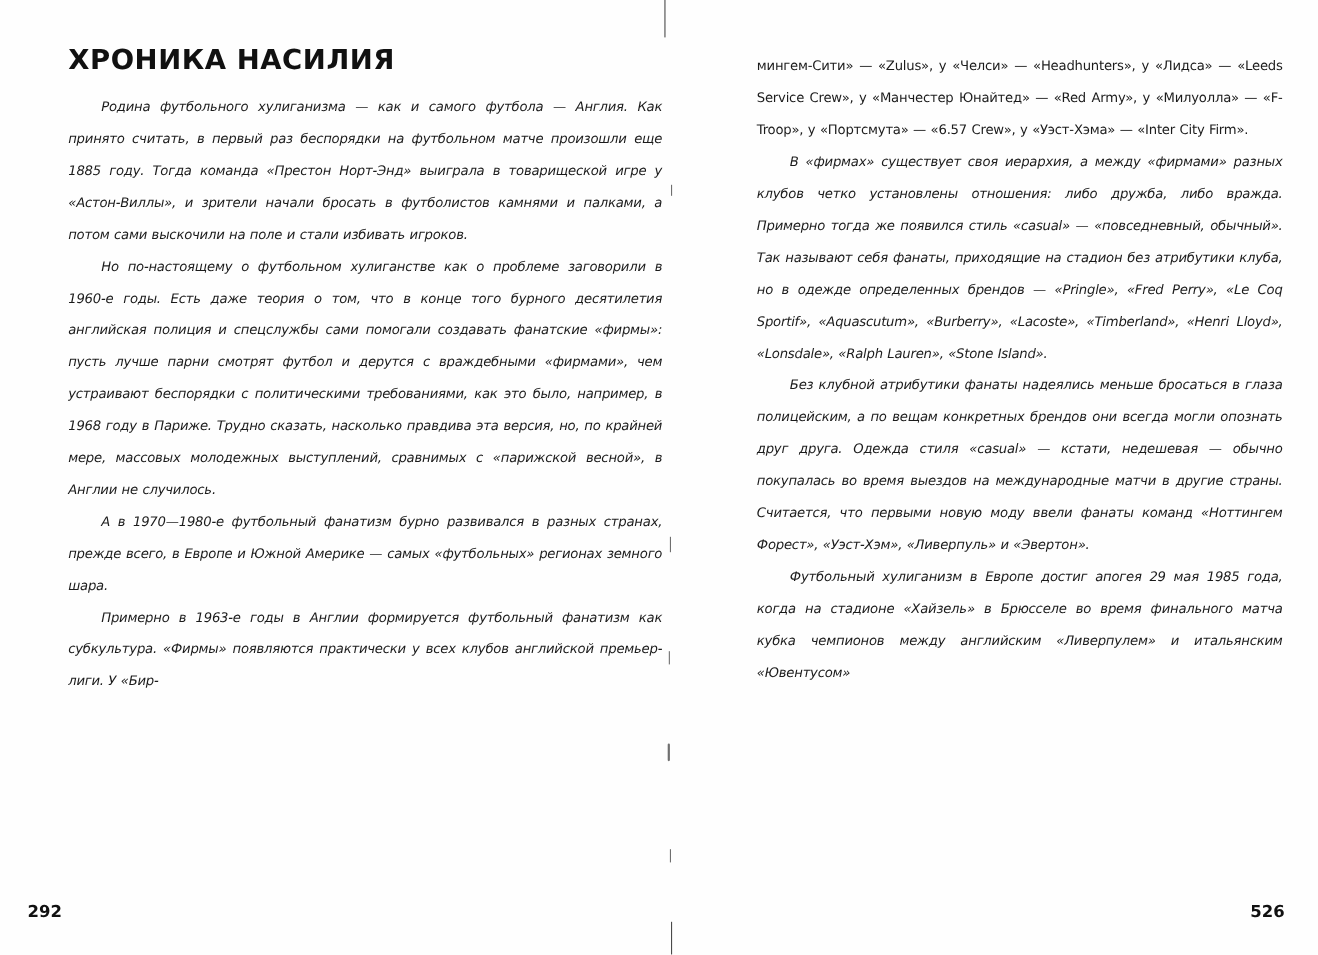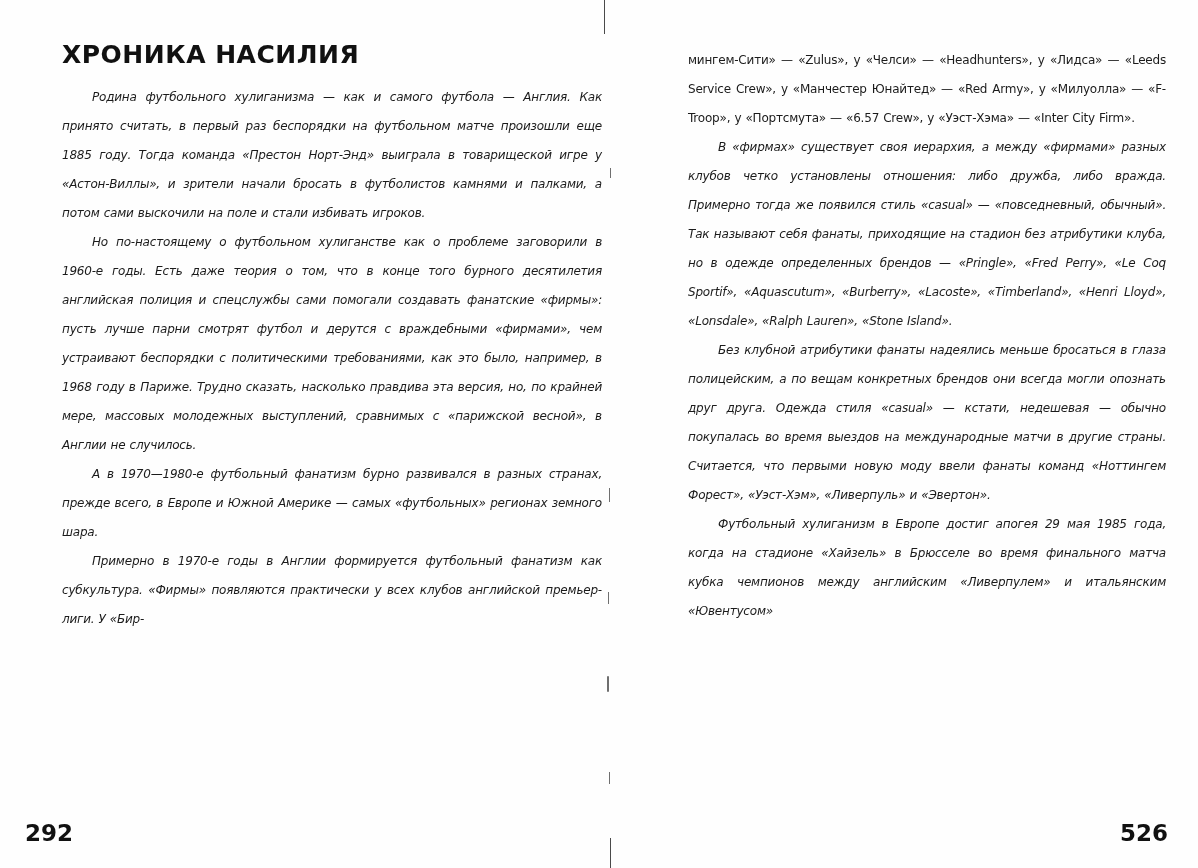--- a/index.html
+++ b/index.html
@@ -45,21 +45,21 @@
     text-align: justify;
     letter-spacing: -0.2px;
     word-spacing: 0.5px;
   }
   .indent {
     text-indent: 30px;
     font-style: italic;
   }
   .page-number {
     position: absolute;
-    font-size: 23px;
+    font-size: 15px;
     font-weight: bold;
     color: #111111;
   }
   .page-number-left {
     left: 25px;
     top: 820px;
   }
   .page-number-right {
     right: 30px;
     top: 820px;
@@ -87,21 +87,21 @@
 </head>
 <body>
 
 <div class="spread">
 
   <section class="page page-left">
     <h1 class="chapter-title">ХРОНИКА НАСИЛИЯ</h1>
     <p class="para indent">Родина футбольного хулиганизма — как и самого футбола — Англия. Как принято считать, в первый раз беспорядки на футбольном матче произошли еще 1885 году. Тогда команда «Престон Норт-Энд» выиграла в товарищеской игре у «Астон-Виллы», и зрители начали бросать в футболистов камнями и палками, а потом сами выскочили на поле и стали избивать игроков.</p>
     <p class="para indent">Но по-настоящему о футбольном хулиганстве как о проблеме заговорили в 1960-е годы. Есть даже теория о том, что в конце того бурного десятилетия английская полиция и спецслужбы сами помогали создавать фанатские «фирмы»: пусть лучше парни смотрят футбол и дерутся с враждебными «фирмами», чем устраивают беспорядки с политическими требованиями, как это было, например, в 1968 году в Париже. Трудно сказать, насколько правдива эта версия, но, по крайней мере, массовых молодежных выступлений, сравнимых с «парижской весной», в Англии не случилось.</p>
     <p class="para indent">А в 1970—1980-е футбольный фанатизм бурно развивался в разных странах, прежде всего, в Европе и Южной Америке — самых «футбольных» регионах земного шара.</p>
-    <p class="para indent">Примерно в 1970-е годы в Англии формируется футбольный фанатизм как субкультура. «Фирмы» появляются практически у всех клубов английской премьер-лиги. У «Бир-</p>
+    <p class="para indent">Примерно в 1963-е годы в Англии формируется футбольный фанатизм как субкультура. «Фирмы» появляются практически у всех клубов английской премьер-лиги. У «Бир-</p>
   </section>
 
   <div class="gutter">
     <span class="gutter-mark m1"></span>
     <span class="gutter-mark m2"></span>
     <span class="gutter-mark m3"></span>
     <span class="gutter-mark m4"></span>
     <span class="gutter-mark m5"></span>
     <span class="gutter-mark m6"></span>
     <span class="gutter-mark m7"></span>

